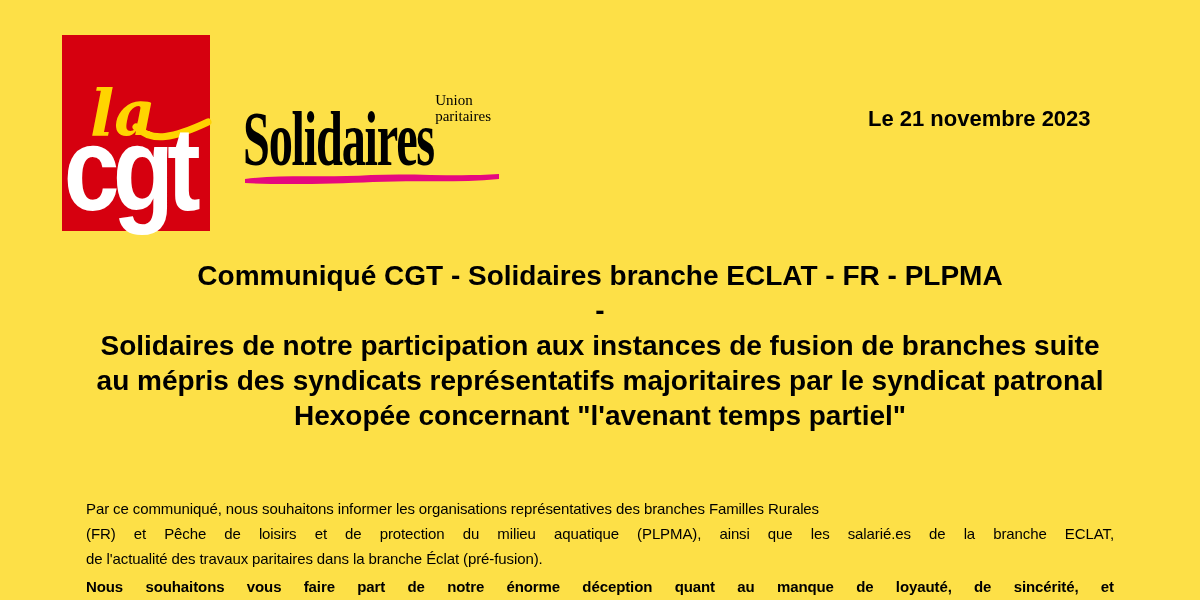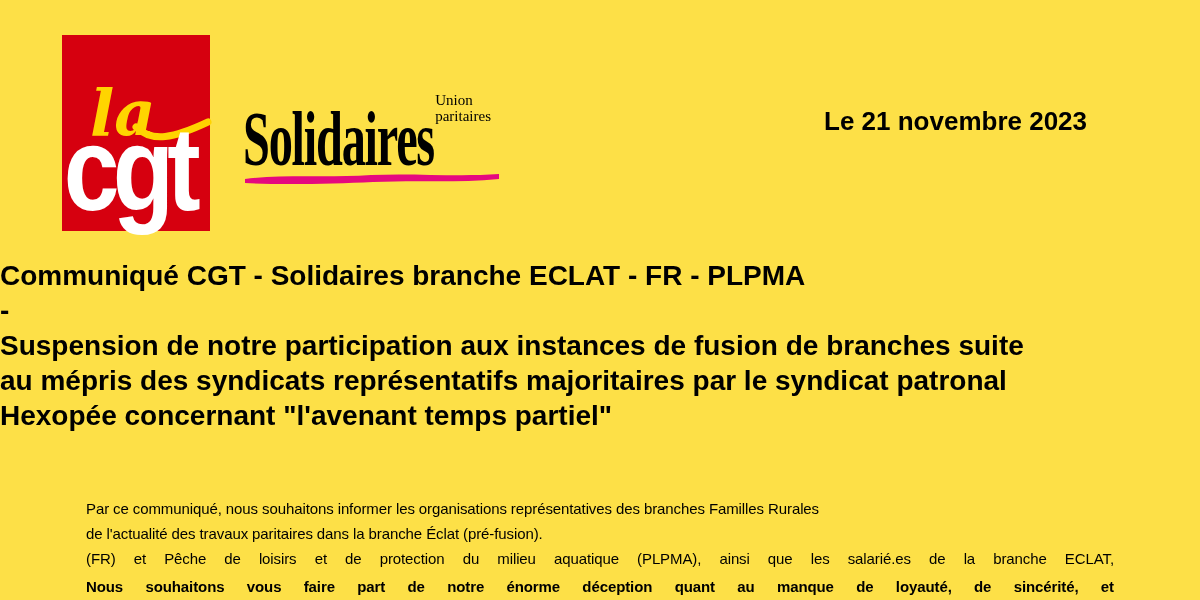--- a/index.html
+++ b/index.html
@@ -42,30 +42,30 @@
     letter-spacing:-2px;
     transform:scaleX(0.62);
     transform-origin:left top;
     white-space:nowrap;
   }
   .solidaires-stroke { position:absolute; left:0; top:82px; width:258px; height:16px; }
   .solidaires-stroke svg { display:block; width:100%; height:100%; }
 
   
   .date {
-    position:absolute; left:824px; top:106px;
-    font-size:26px; font-weight:bold;
+    position:absolute; left:868px; top:106px;
+    font-size:22px; font-weight:bold;
     white-space:nowrap;
     text-align:right;
   }
 
   
   .heading {
     position:absolute; left:0; top:258px; width:1200px;
-    text-align:left;
+    text-align:center;
     font-weight:bold;
     font-size:28px; line-height:35px;
   }
   .heading div { white-space:nowrap; }
 
   
   .body-text {
     position:absolute; left:86px; top:496px; width:1028px;
     font-size:15px; line-height:25px;
     letter-spacing:-0.1px;
@@ -105,29 +105,29 @@
                  L 256 9 C 215 13, 175 10, 130 12 C 90 14, 35 15, 2 13 Z" fill="#E5097F"></path>
       </svg>
     </div>
   </div>
 
   <div class="date">Le 21 novembre 2023</div>
 
   <div class="heading">
     <div>Communiqué CGT - Solidaires branche ECLAT - FR - PLPMA</div>
     <div>-</div>
-    <div>Suspension de notre participation aux instances de fusion de branches suite</div>
+    <div>Solidaires de notre participation aux instances de fusion de branches suite</div>
     <div>au mépris des syndicats représentatifs majoritaires par le syndicat patronal</div>
     <div>Hexopée concernant "l'avenant temps partiel"</div>
   </div>
 
   <div class="body-text">
     <div class="para1">
       <div class="line">Par ce communiqué, nous souhaitons informer les organisations représentatives des branches Familles Rurales</div>
+      <div class="line stretch">(FR) et Pêche de loisirs et de protection du milieu aquatique (PLPMA), ainsi que les salarié.es de la branche ECLAT,</div>
       <div class="line">de l'actualité des travaux paritaires dans la branche Éclat (pré-fusion).</div>
-      <div class="line stretch">(FR) et Pêche de loisirs et de protection du milieu aquatique (PLPMA), ainsi que les salarié.es de la branche ECLAT,</div>
     </div>
     <div class="para2">
       <div class="line stretch">Nous souhaitons vous faire part de notre énorme déception quant au manque de loyauté, de sincérité, et</div>
     </div>
   </div>
 
 </div>
 
 </body></html>

